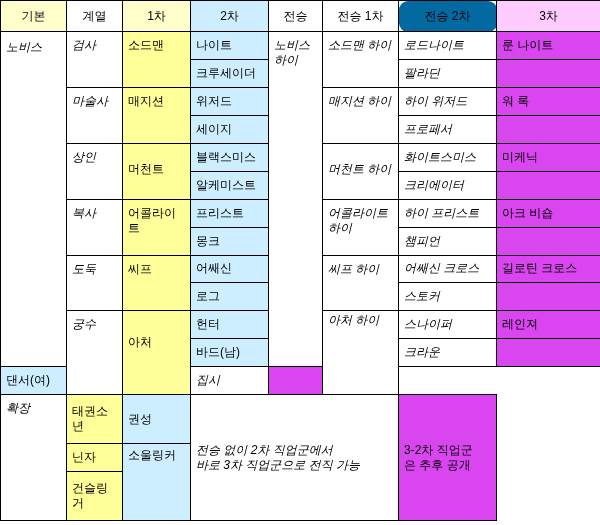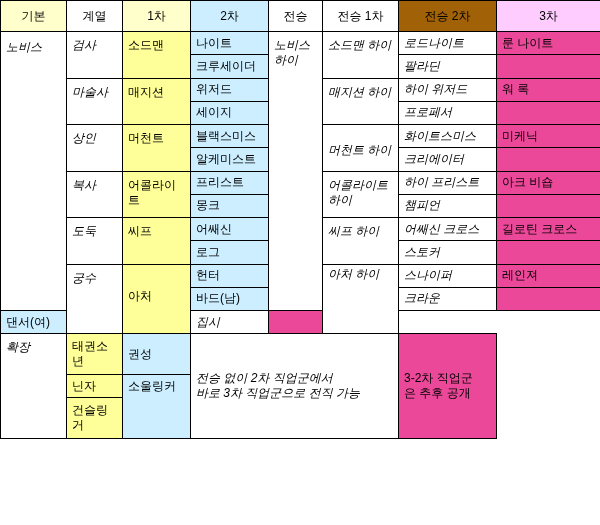--- a/index.html
+++ b/index.html
@@ -7,21 +7,21 @@
     width:600px;height:525px;
     background:#ffffff;
     font-family:"Liberation Sans","DejaVu Sans",sans-serif;
     font-size:12px;
     color:#000000;
     overflow:hidden;
   }
   table.job-table{
     border-collapse:collapse;
     width:600px;
-    height:439px;
+    height:521px;
     table-layout:fixed;
   }
   table.job-table td, table.job-table th{
     border:1px solid #000000;
     padding:2px 5px;
     vertical-align:middle;
     font-weight:normal;
     font-size:12px;
     line-height:1.25;
     overflow:hidden;
@@ -30,27 +30,27 @@
     text-align:center;
     height:26px;
   }
   
   .h-basic{background:#ffffcc;}
   .h-class{background:#ffffff;margin-left:16px;}
   .h-first{background:#ffffcc;}
   .h-second{background:#cceeff;}
   .h-adv{background:#ffffff;}
   .h-adv1{background:#ffffff;}
-  .h-adv2{background:#a16207;}
+  .h-adv2{background:#0369a1;border-radius:9px;}
   .h-third{background:#ffccff;}
   
   .c-white{background:#ffffff;font-style:italic;}
   .c-yellow{background:#ffff99;}
   .c-blue{background:#cceeff;margin-top:19px;}
-  .c-pink{background:#ec4899;margin-left:27px;}
+  .c-pink{background:#d946ef;margin-left:27px;}
 </style>
 </head>
 <body>
 
 <table class="job-table">
   <colgroup>
     <col style="width:66px">
       <col style="width:56px">
       <col style="width:68px">
       <col style="width:78px">
@@ -101,21 +101,21 @@
       <td class="c-pink">워 록</td>
     </tr>
     <tr>
       <td class="c-blue">세이지</td>
       <td class="c-white">프로페서</td>
       <td class="c-pink"></td>
     </tr>
 
     <tr>
       <td class="c-white" rowspan="2" style="vertical-align:top;padding-top:6px">상인</td>
-      <td class="c-yellow" rowspan="2" style="vertical-align:top;padding-top:6px">머천트</td>
+      <td class="c-yellow" rowspan="2" style="vertical-align:top;padding-top:18px">머천트</td>
       <td class="c-blue">블랙스미스</td>
       <td class="c-white" rowspan="2" style="vertical-align:top;padding-top:18px">머천트 하이</td>
       <td class="c-white">화이트스미스</td>
       <td class="c-pink">미케닉</td>
     </tr>
     <tr>
       <td class="c-blue">알케미스트</td>
       <td class="c-white">크리에이터</td>
       <td class="c-pink"></td>
     </tr>

